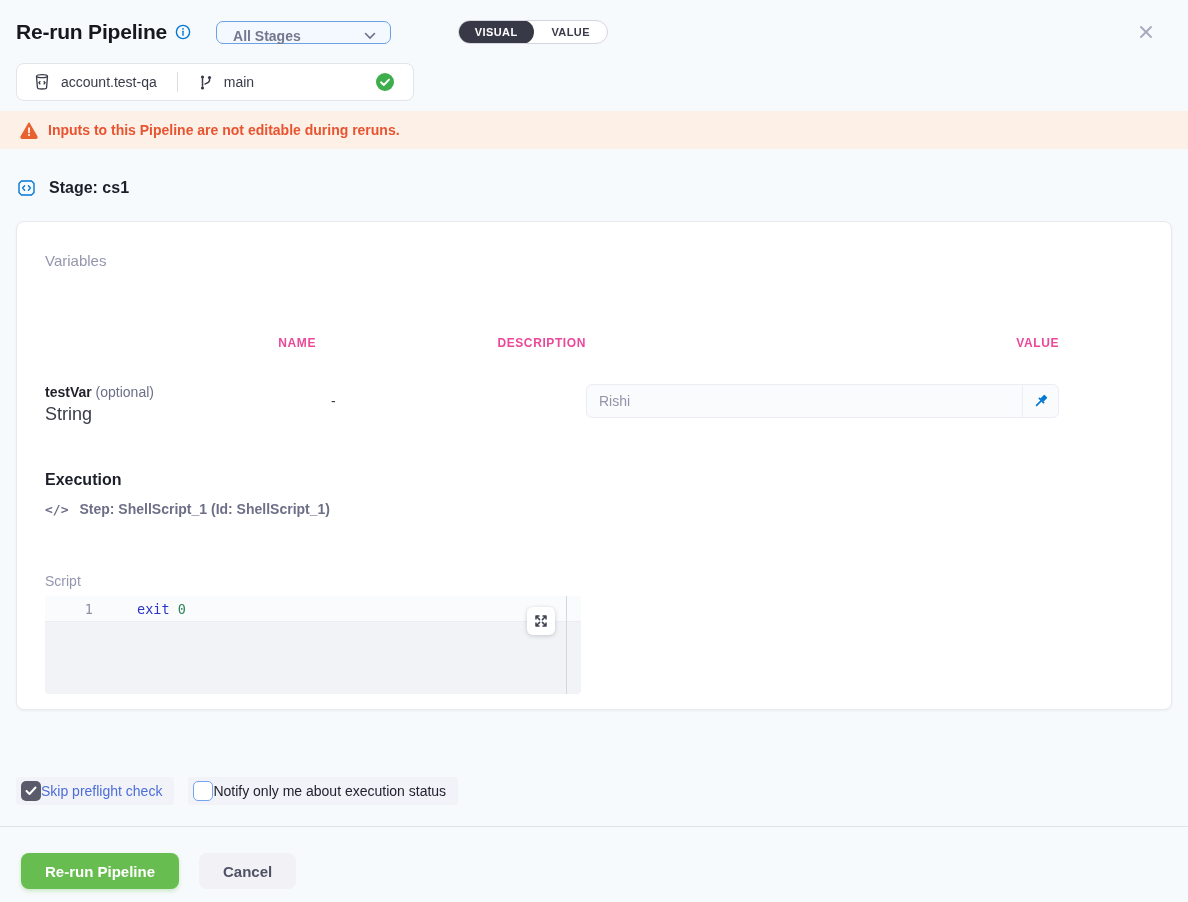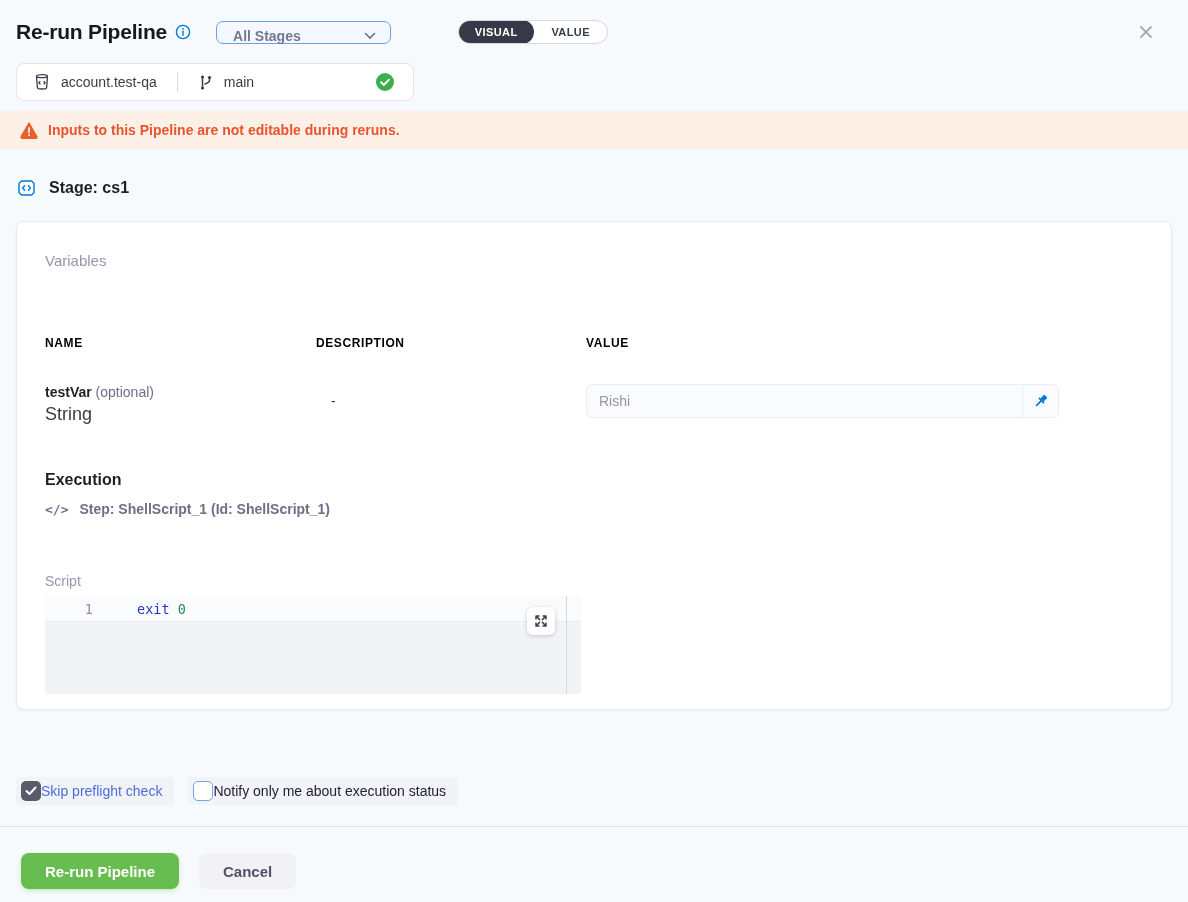--- a/index.html
+++ b/index.html
@@ -68,21 +68,21 @@
     margin: 23px 16px 0; height: 489px; background: #ffffff;
     border: 1px solid #e8e9ef; border-radius: 8px;
     box-shadow: 0 1px 3px rgba(40,41,61,0.05);
     padding: 30px 28px;
   }
   .section-label { font-size: 15px; color: #9496ad; line-height: 18px; }
 
   .var-grid { display: grid; grid-template-columns: 271px 270px 473px; align-items: start; }
   .var-head { margin-top: 66px; }
   .col-header {
-    font-size: 12px; font-weight: bold; letter-spacing: 0.6px; color: #000000; line-height: 14px;
+    font-size: 12px; font-weight: bold; letter-spacing: 0.6px; color: #ec4899; line-height: 14px; text-align: right;
   }
   .var-row { margin-top: 34px; }
   .var-name-line { font-size: 14px; line-height: 17px; }
   .var-name { font-weight: bold; color: #1f2029; }
   .var-optional { color: #6d6f88; }
   .var-type { font-size: 18px; color: #3a3b49; margin-top: 3px; }
   .var-desc { font-size: 14px; color: #3a3b49; padding-left: 15px; padding-top: 9px; }
   .value-input-wrap {
     height: 34px; background: #fafbfd; border: 1px solid #ececf3; border-radius: 6px;
     display: flex; align-items: stretch; overflow: hidden;

